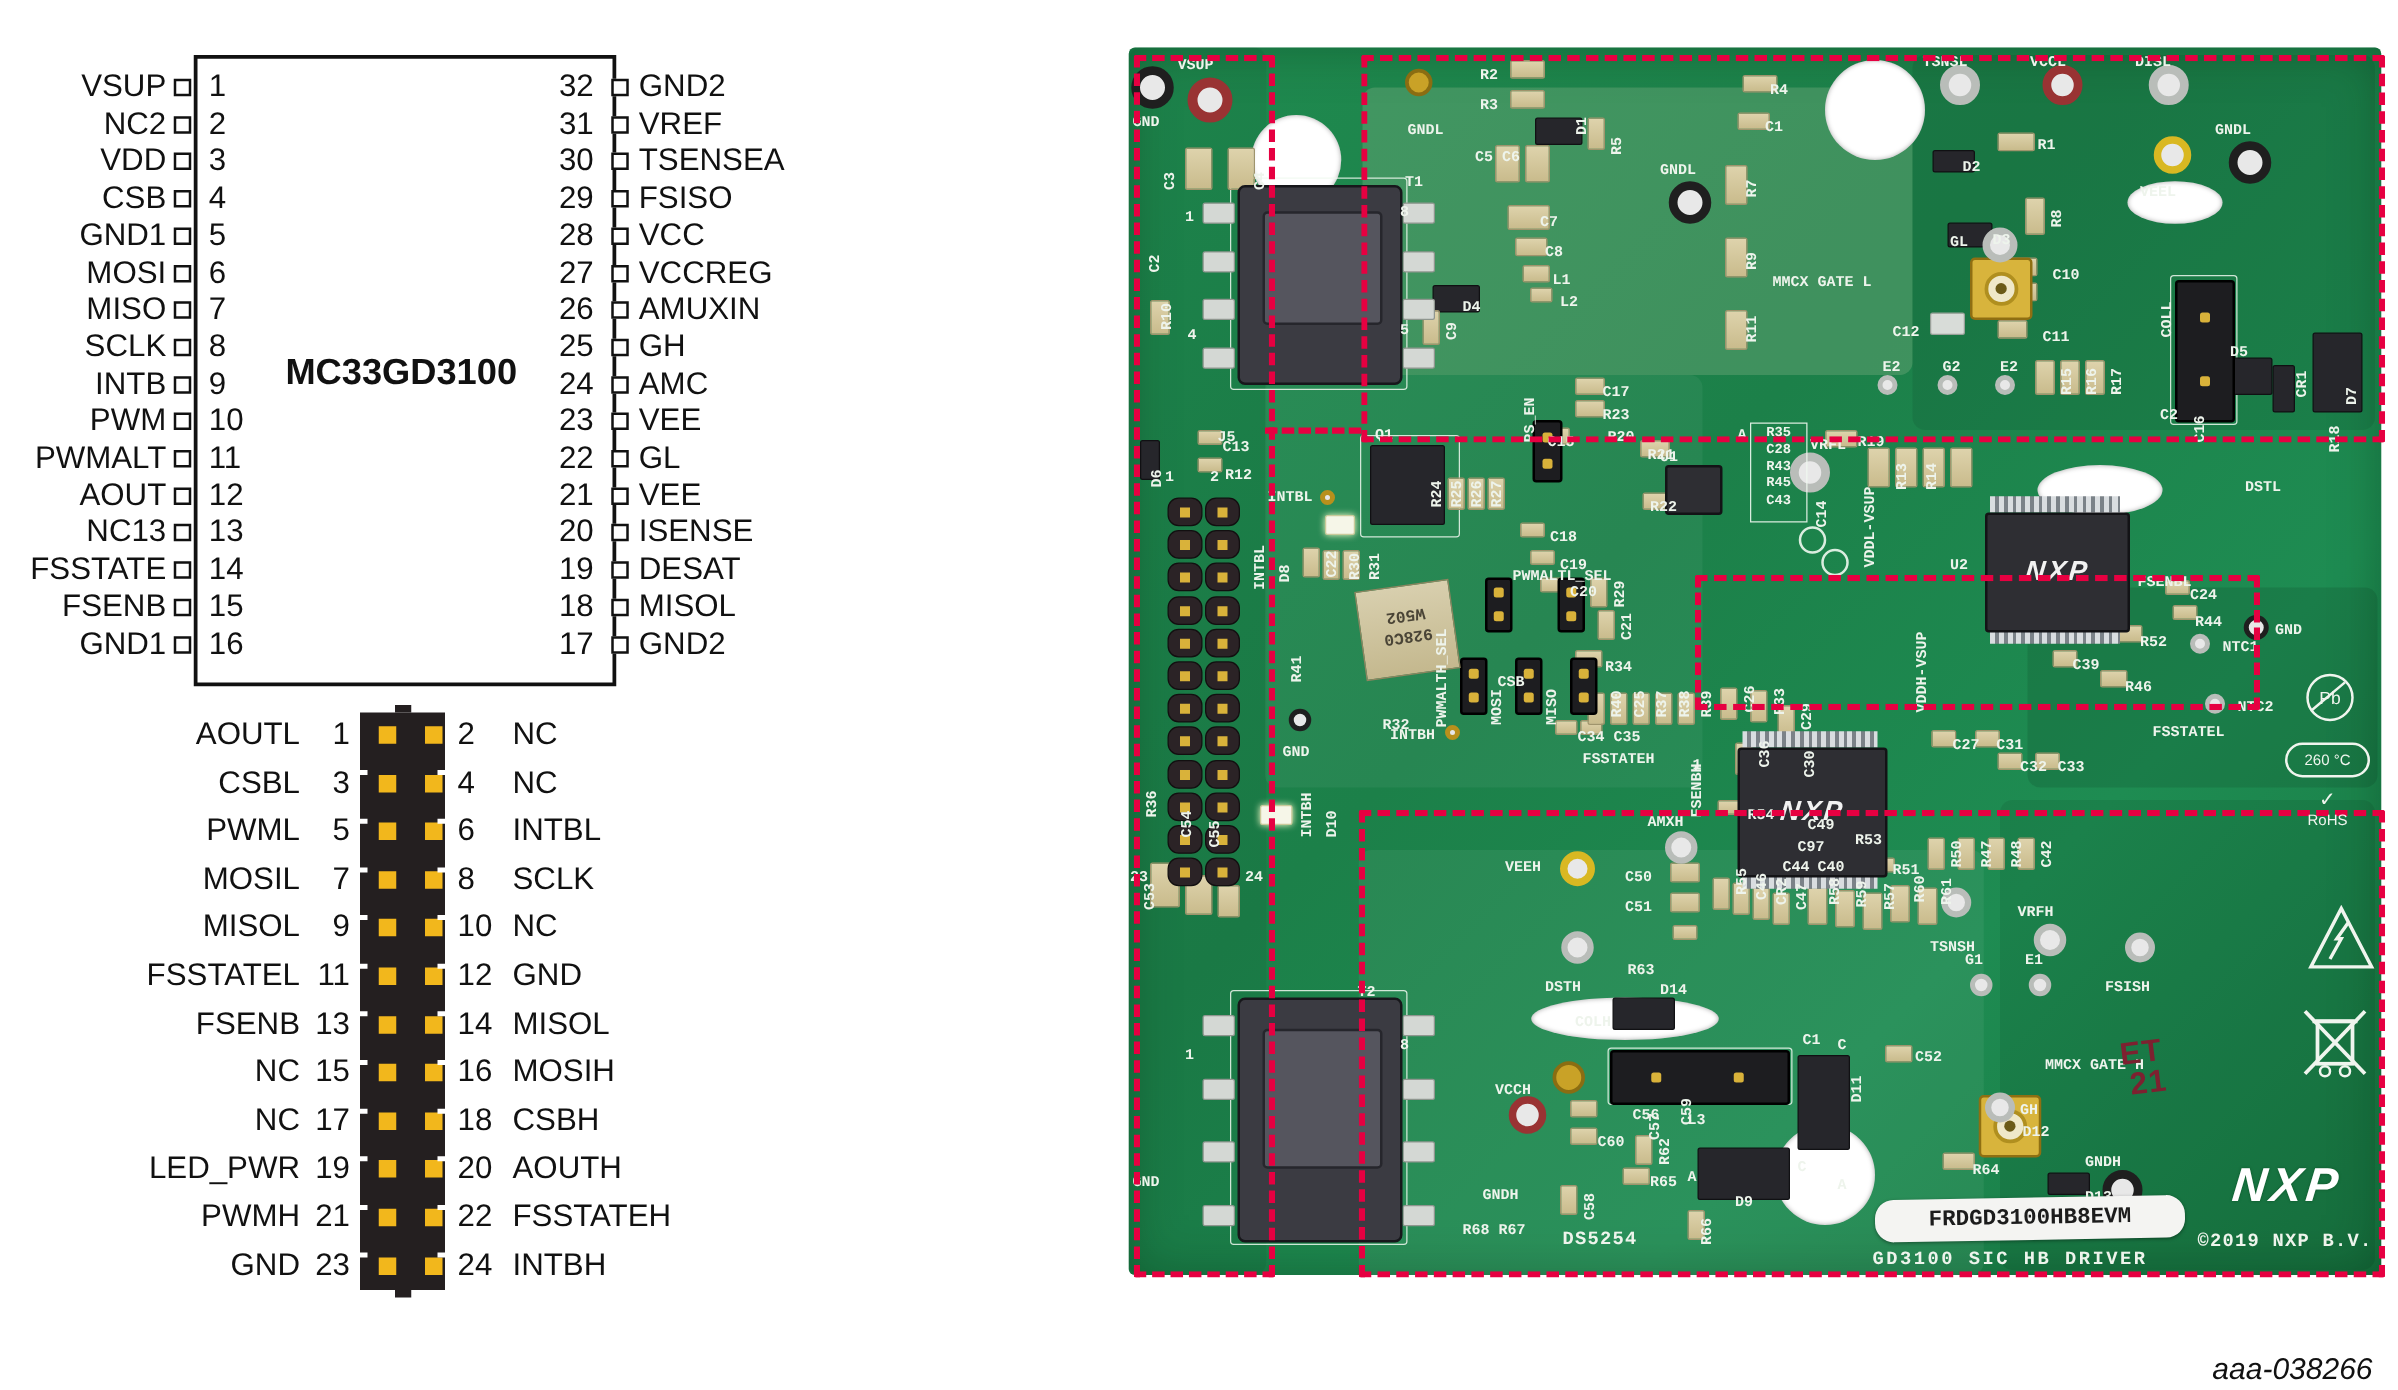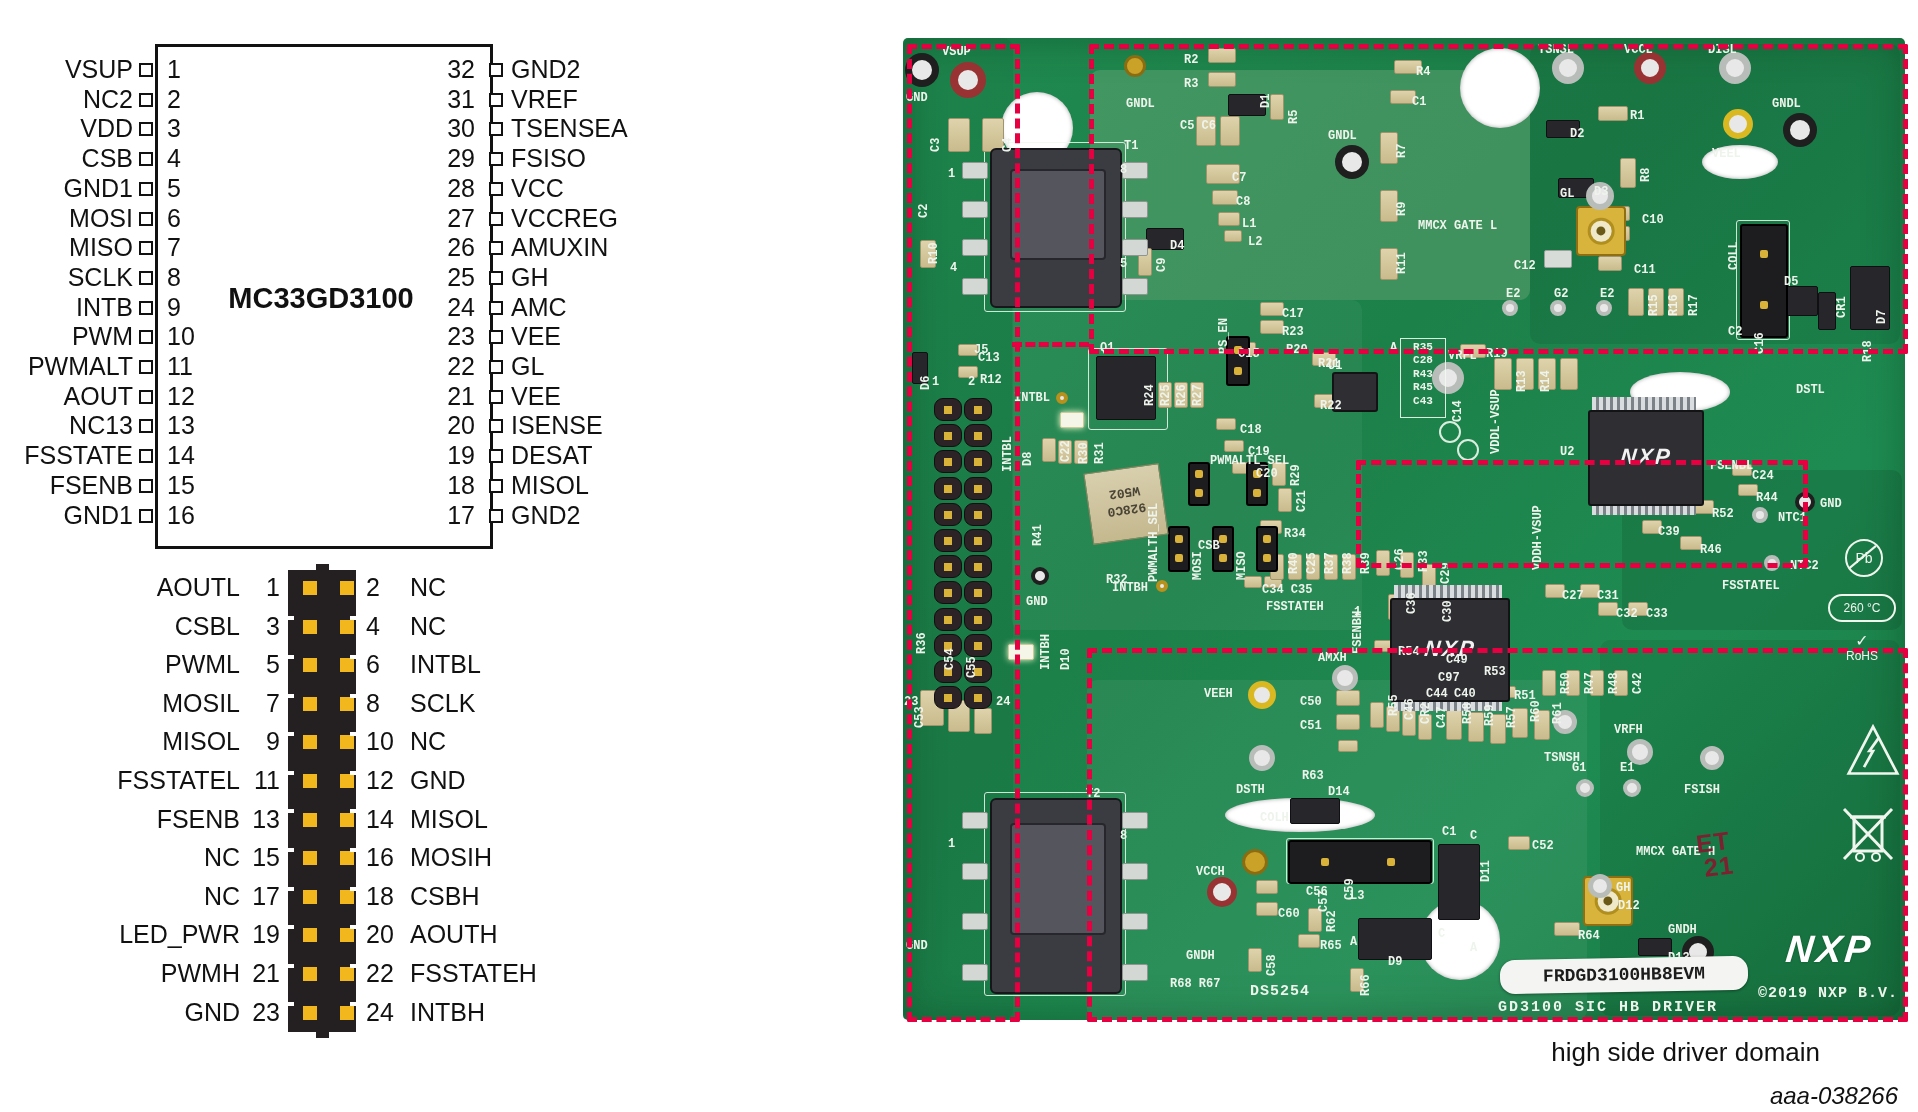--- a/index.html
+++ b/index.html
@@ -838,16 +838,15 @@
         <line x1="12" y1="14" x2="48" y2="14" stroke="#f0f5ee" stroke-width="3"></line>
         <line x1="6" y1="6" x2="54" y2="56" stroke="#f0f5ee" stroke-width="3"></line>
         <line x1="54" y1="6" x2="6" y2="56" stroke="#f0f5ee" stroke-width="3"></line>
         <circle cx="22" cy="54" r="4" fill="none" stroke="#f0f5ee" stroke-width="2"></circle>
         <circle cx="38" cy="54" r="4" fill="none" stroke="#f0f5ee" stroke-width="2"></circle>
       </svg>
     </div>
 
 
 
-  <div class="anno right" style="left:1320px;top:1036px;width:500px;">high side driver domain</div>
 
   <div class="figid" style="left:1598px;top:1082px;width:300px;">aaa-038266</div>
 </div>
 
 </body></html>

